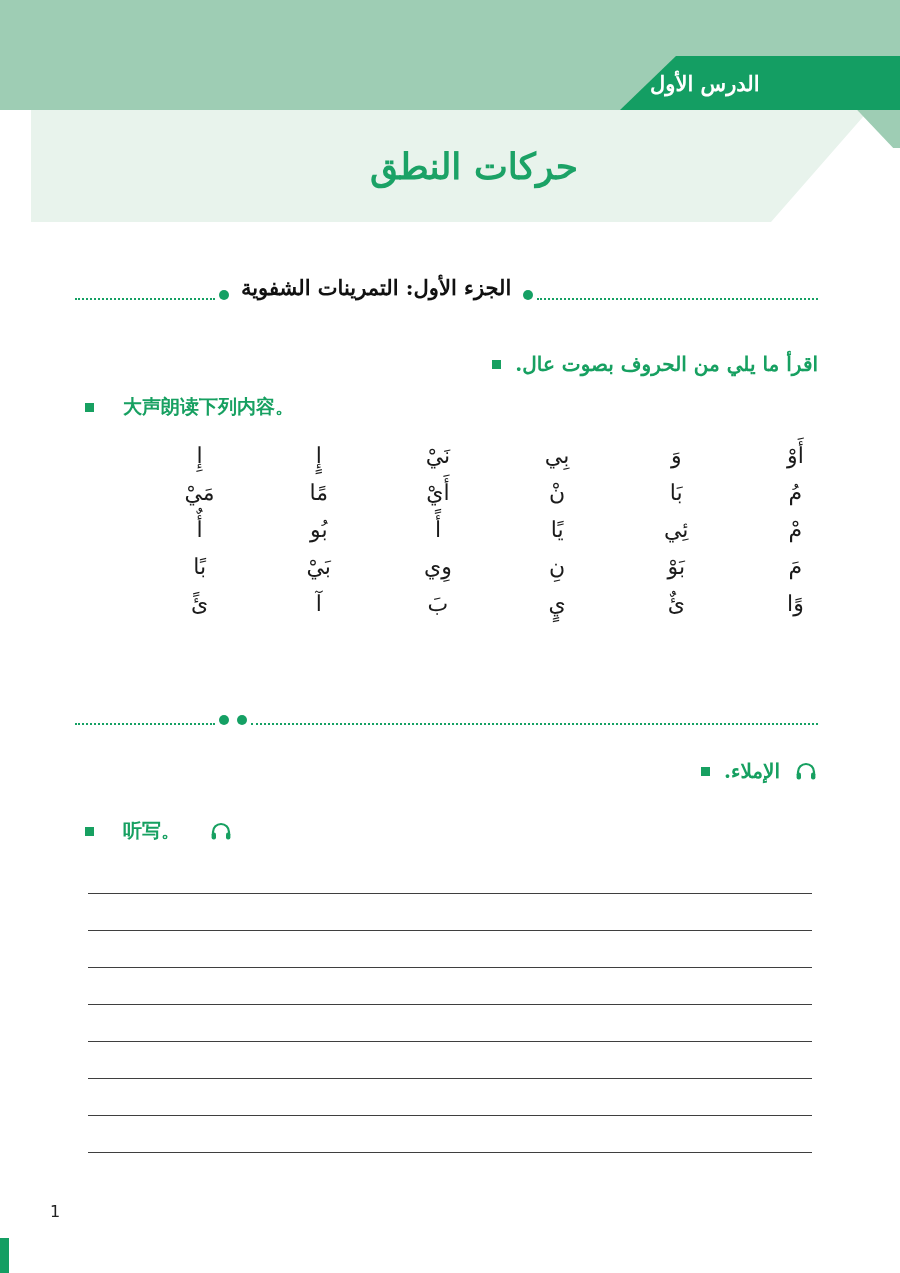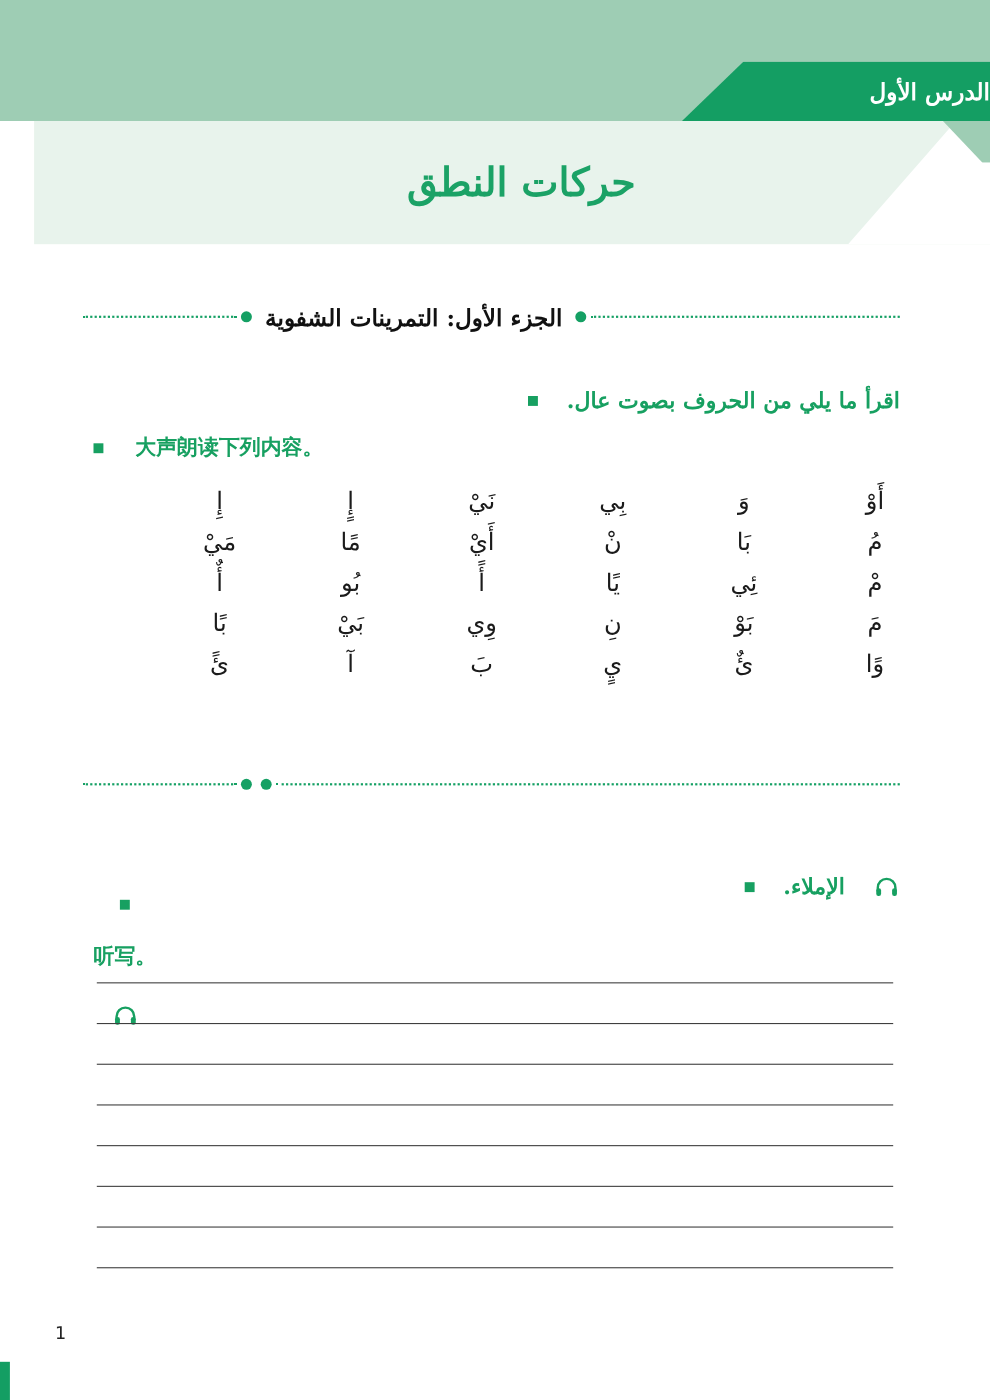--- a/index.html
+++ b/index.html
@@ -12,21 +12,21 @@
   }
   
   .band-sage{
     position:absolute;left:0;top:0;width:900px;height:110px;
     background:#9ecdb4;
   }
   .lesson-banner{
     position:absolute;right:0;bottom:0;width:280px;height:54px;
     background:#149e63;
     clip-path:polygon(20% 0,100% 0,100% 100%,0% 100%);
-    display:flex;align-items:center;justify-content:flex-end;
+    display:flex;align-items:center;justify-content:flex-start;
   }
   .lesson-banner span{
     color:#ffffff;font-size:21px;font-weight:bold;
     padding-left:30px;
     font-family:"DejaVu Serif","Liberation Serif",serif;
   }
   .band-light{
     position:absolute;left:0;top:110px;width:900px;height:112px;
     background:#e8f3ec;
     margin-left:31px;
@@ -46,59 +46,59 @@
   .page-title{
     position:relative;z-index:3;margin:0;
     text-align:center;line-height:112px;
     color:#1ba266;font-size:36px;font-weight:bold;
     padding-right:14px;
     font-family:"DejaVu Serif","Liberation Serif",serif;
   }
   
   .section-header{
     position:absolute;left:75px;right:82px;height:24px;
-    display:flex;align-items:center;
+    display:flex;align-items:flex-end;
   }
   .section-header .dotline{
     border-top:2px dotted #15a064;height:0;
   }
   .section-header .dotline.left{width:140px;flex:0 0 auto;}
   .section-header .dotline.right{flex:1 1 auto;}
   .section-header .enddot{
     width:10px;height:10px;border-radius:50%;
     background:#15a064;flex:0 0 auto;margin:0 4px;
   }
   .section-header .sec-title{
     margin:0 8px;white-space:nowrap;
     font-size:21px;font-weight:bold;color:#111111;
     font-family:"DejaVu Serif","Liberation Serif",serif;
   }
   #header1{top:276px;}
   #header2{top:701px;}
   
   .instr-ar{
     position:absolute;right:82px;
-    display:flex;flex-direction:row-reverse;align-items:center;gap:26px;
+    display:flex;flex-direction:row-reverse;align-items:center;gap:14px;
     direction:rtl;
   }
   .instr-ar .text{
     color:#17a061;font-size:20px;font-weight:bold;
     font-family:"DejaVu Serif","Liberation Serif",serif;
   }
   #instr-read{top:352px;}
-  #instr-imla{top:794px;}
+  #instr-imla{top:759px;}
   .instr-zh{
     position:absolute;left:85px;
     display:flex;align-items:center;gap:29px;
   }
   .instr-zh .text{
     color:#17a061;font-size:19px;font-weight:bold;
   }
   #instr-read-zh{top:394px;}
-  #instr-tingxie{top:818px;flex-direction:column;}
+  #instr-tingxie{top:818px;}
   .sq-bullet{
     width:9px;height:9px;background:#17a061;flex:0 0 auto;
   }
   .hp-icon{display:inline-flex;flex:0 0 auto;}
   
   .letter-grid{
     position:absolute;left:140px;top:437px;width:715px;
     display:grid;grid-template-columns:repeat(6,1fr);
     direction:rtl;
   }

